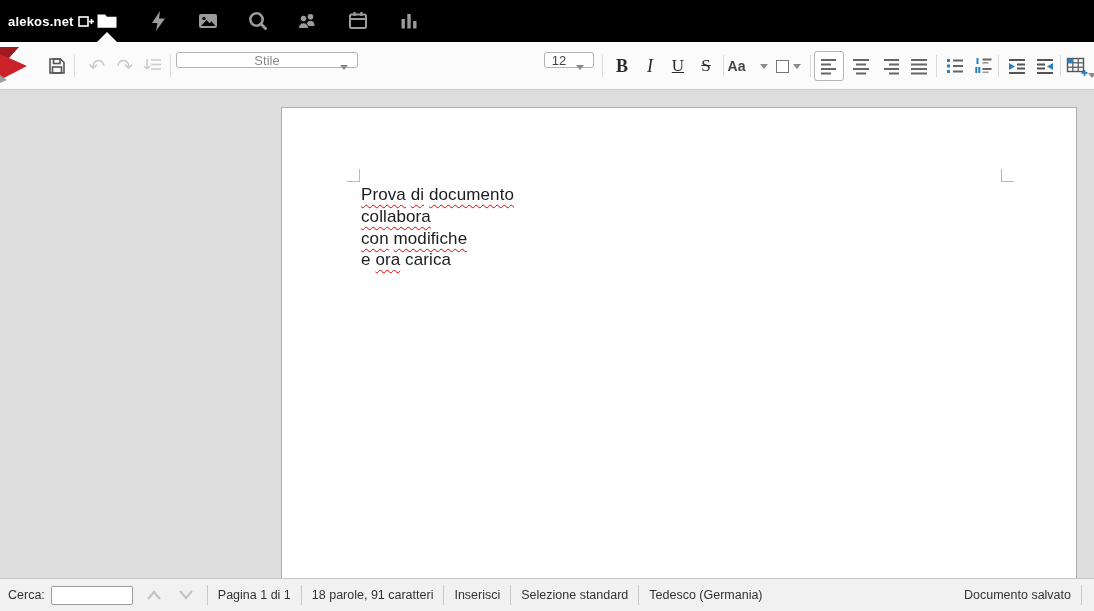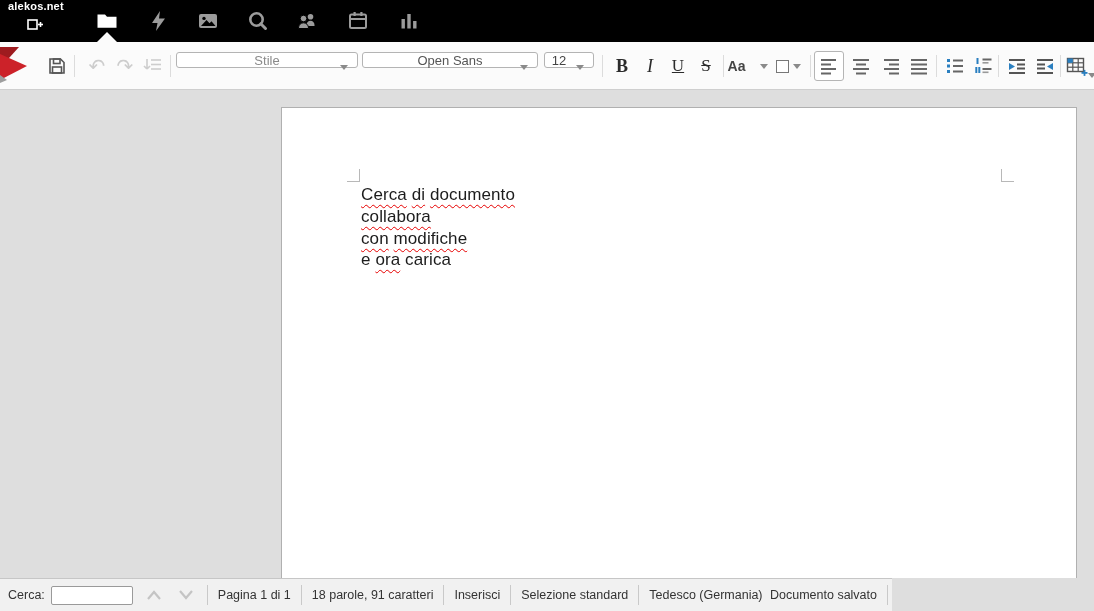--- a/index.html
+++ b/index.html
@@ -2,21 +2,21 @@
 <html><head>
 <meta charset="utf-8">
 <style>
   * { margin:0; padding:0; box-sizing:border-box; }
   html,body { width:1094px; height:611px; overflow:hidden; background:#dedede;
               font-family:"Liberation Sans", sans-serif; }
 
   
   .topbar { position:absolute; left:0; top:0; width:1094px; height:42px; background:#000; }
   .brand { position:absolute; left:8px; top:0; height:42px; display:flex; align-items:center;
-           color:#fff; font-size:11px; font-weight:bold; letter-spacing:.2px; gap:4px;flex-direction:column; }
+           color:#fff; font-size:13px; font-weight:bold; letter-spacing:.2px; gap:4px; }
   .appicon { position:absolute; top:9px; width:24px; height:24px; }
   .tab-pointer { position:absolute; bottom:0; left:97px; width:0; height:0;
                  border-left:10px solid transparent; border-right:10px solid transparent;
                  border-bottom:10px solid #fbfbfb; }
 
   
   .toolbar { position:absolute; left:0; top:42px; width:1094px; height:48px;
              background:#fbfbfb; border-bottom:1px solid #cfcfcf; }
   .tb { position:absolute; display:flex; align-items:center; justify-content:center; }
   .tbtn { top:11px; width:26px; height:26px; border-radius:3px; cursor:default; }
@@ -39,23 +39,23 @@
   .corner-l { position:absolute; left:65px; top:61px; width:13px; height:13px;
               border-right:1px solid #b8b8b8; border-bottom:1px solid #b8b8b8; }
   .corner-r { position:absolute; left:719px; top:61px; width:13px; height:13px;
               border-left:1px solid #b8b8b8; border-bottom:1px solid #b8b8b8; }
   .doc-text { position:absolute; left:79px; top:76px; font-size:17px; line-height:21.8px;
               color:#1c1c1c; letter-spacing:.1px; }
   .sq { text-decoration:underline; text-decoration-style:wavy; text-decoration-color:#e60000;
         text-decoration-thickness:1px; text-underline-offset:4px; }
 
   
-  .statusbar { position:absolute; left:0; top:578px; width:892px; height:33px;
+  .statusbar { position:absolute; left:0; top:578px; width:1094px; height:33px;
                background:#f1f1f1; border-top:1px solid #c6c6c6; display:flex;
-               align-items:center; font-size:12.5px; color:#333; padding:0 4px 0 8px; }
+               align-items:center; font-size:12.5px; color:#333; padding:0 12px 0 8px; }
   .ssep { width:1px; height:20px; background:#c9c9c9; margin:0 10px; flex:none; }
   .search-input { width:82px; height:19px; border:1px solid #9a9a9a; border-radius:2px;
                   background:#fff; margin-left:6px; font-size:12px; padding:0 3px; }
   .chev { margin-left:10px; }
   .spacer { flex:1; }
 </style>
 </head>
 <body>
 
 <div class="topbar">
@@ -126,24 +126,20 @@
       <line x1="9" y1="5" x2="19" y2="5"></line>
         <line x1="9" y1="9.5" x2="19" y2="9.5"></line>
         <line x1="9" y1="14" x2="19" y2="14"></line>
       <path d="M5 4v10M5 14l-3-3M5 14l3-3"></path>
     </svg>
   </div>
   <div class="tsep" style="left:170px"></div>
 
   <div class="combo" style="left:176px;width:182px;color:#8a8a8a">
     <span>Stile</span>
-    <span class="caret"></span>
-  </div>
-  <div class="combo" style="left:362px;width:176px;color:#555">
-    <span>Open Sans</span>
     <span class="caret"></span>
   </div>
   <div class="combo" style="left:544px;width:50px;color:#444">
     <span style="margin-right:20px">12</span>
     <span class="caret"></span>
   </div>
   <div class="tsep" style="left:602px"></div>
 
   <div class="tb tbtn glyph" style="left:609px;font-weight:bold;font-size:18px">B</div>
   <div class="tb tbtn glyph" style="left:637px;font-style:italic;font-size:18px">I</div>
@@ -251,21 +247,21 @@
     </svg>
   </div>
   <span class="caret" style="position:absolute;left:1088px;top:31px"></span>
 </div>
 
 <div class="canvas">
   <div class="page">
     <div class="corner-l"></div>
     <div class="corner-r"></div>
     <div class="doc-text">
-        <div><span class="sq">Cerca</span> <span class="sq">di</span> <span class="sq">documento</span></div>
+        <div><span class="sq">Prova</span> <span class="sq">di</span> <span class="sq">documento</span></div>
         <div><span class="sq">collabora</span></div>
         <div><span class="sq">con</span> <span class="sq">modifiche</span></div>
         <div><span>e</span> <span class="sq">ora</span> <span>carica</span></div>
       </div>
   </div>
 </div>
 
 <div class="statusbar">
   <span>Cerca:</span>
   <input class="search-input" type="text" value="" style="">

